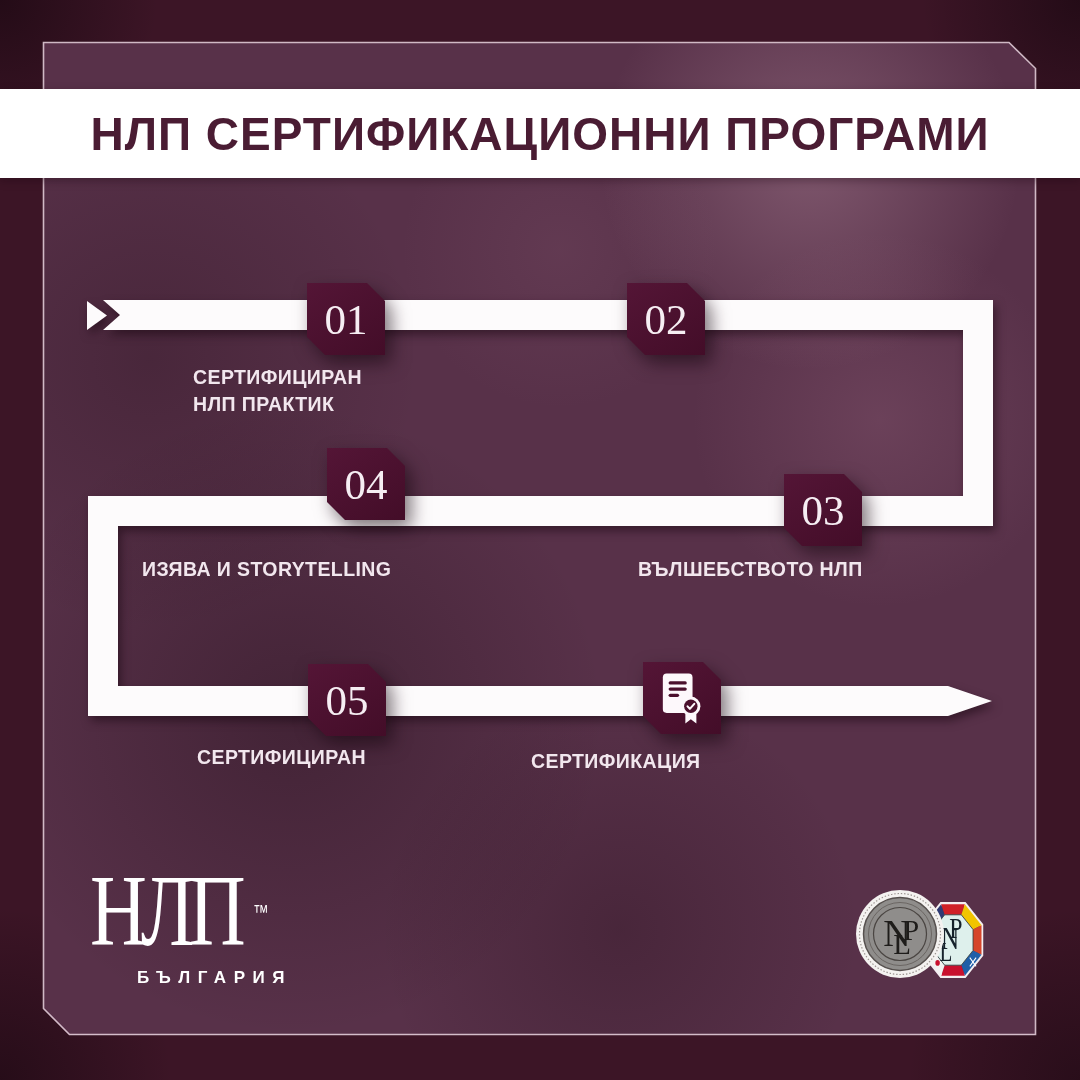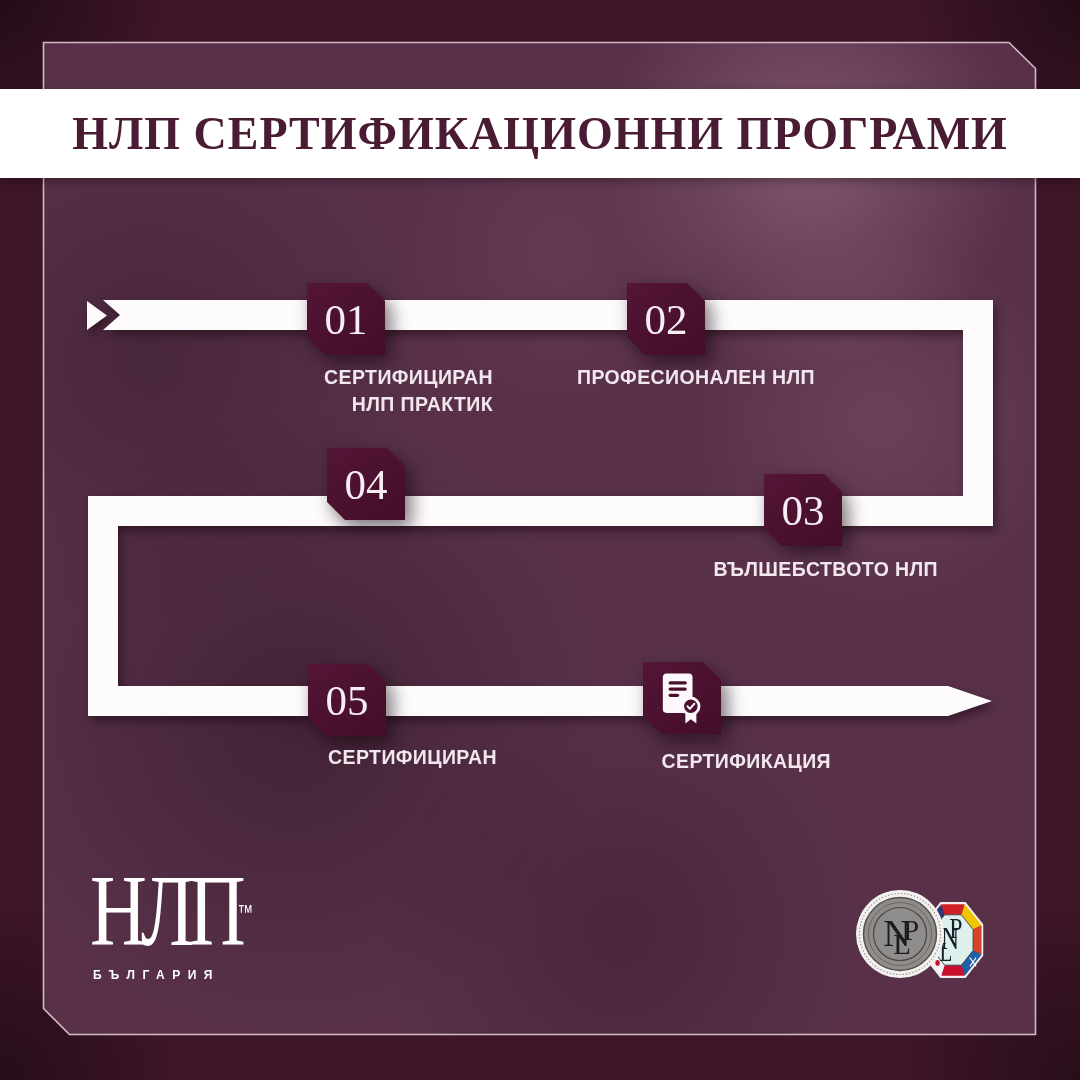--- a/index.html
+++ b/index.html
@@ -27,59 +27,59 @@
       #583149;
   }
   .frame-svg{position:absolute;left:0;top:0;}
   
   .title-band{
     position:absolute;left:0;top:89px;width:1080px;height:89px;background:#ffffff;
     display:flex;align-items:center;justify-content:center;
     box-shadow:0 3px 8px rgba(30,6,18,.35);
   }
   .title-band h1{
-    margin:0;font-family:Liberation Serif, serif;font-weight:700;
+    margin:0;font-family:Liberation Sans, sans-serif;font-weight:700;
     font-size:46px;letter-spacing:1px;color:#4a1c33;white-space:nowrap;
   }
   .ribbon-svg{position:absolute;left:0;top:0;filter:drop-shadow(3px 5px 5px rgba(22,4,14,.5));}
   
   .sq{position:absolute;width:78px;height:72px;filter:drop-shadow(6px 8px 9px rgba(18,2,11,.55));}
   .sq-inner{
     width:100%;height:100%;
     clip-path:polygon(0 0,calc(100% - 18px) 0,100% 18px,100% 100%,18px 100%,0 calc(100% - 18px));
     background:linear-gradient(145deg,#541536,#430d28);
     display:flex;align-items:center;justify-content:center;
   }
   .sq-inner .num{
     font-family:"Liberation Serif", serif;font-size:43px;color:#f6eef3;line-height:1;
   }
   .s1{left:307px;top:283px;} .s2{left:627px;top:283px;}
-  .s3{left:764px;top:474px;} .s4{left:327px;top:448px;}
+  .s3{left:784px;top:474px;} .s4{left:327px;top:448px;}
   .s5{left:308px;top:664px;} .s6{left:643px;top:662px;}
   
   .step-label{
-    position:absolute;width:300px;text-align:right;color:#f2e7ee;
+    position:absolute;width:300px;text-align:left;color:#f2e7ee;
     font-weight:700;font-size:19.5px;line-height:27px;letter-spacing:.4px;
   }
   .l1{left:193px;top:364px;} .l2{left:515px;top:364px;}
   .l3{left:638px;top:556px;} .l4{left:142px;top:556px;width:440px;}
   .l5{left:197px;top:744px;} .l6{left:531px;top:748px;}
   .step-label span{display:block;}
   
   .logo{position:absolute;left:90px;top:858px;color:#ffffff;}
   .logo-mark{
     position:relative;font-family:"Liberation Serif", serif;font-size:96px;line-height:100px;
     letter-spacing:-7px;transform:scale(.82,1.06);transform-origin:left top;white-space:nowrap;
   }
   .logo-tm{
     position:absolute;right:-16px;top:2px;font-size:19px;letter-spacing:0;
     font-family:"Liberation Sans", sans-serif;
   }
   .logo-country{
-    margin-top:10px;font-size:12px;font-weight:700;letter-spacing:7.5px;padding-left:3px;
+    margin-top:10px;font-size:17px;font-weight:700;letter-spacing:7.5px;padding-left:3px;margin-left:44px;
   }
   
   .badges{position:absolute;left:855px;top:888px;width:150px;height:105px;}
   .badge-octagon{position:absolute;left:63px;top:8px;}
   .badge-seal{position:absolute;left:0;top:1px;}
 </style>
 </head>
 <body>
 
 <div class="panel"></div>
@@ -135,26 +135,26 @@
       <path d="M29.8,36.2 l2.4,2.6 l4.6,-5.2" stroke="#fdf8fb" stroke-width="2.2" fill="none" stroke-linecap="round" stroke-linejoin="round"></path>
     </svg>
   </div>
 </div>
 
 <div class="step-label l1">
   <span>СЕРТИФИЦИРАН</span>
   <span>НЛП ПРАКТИК</span>
 </div>
 <div class="step-label l2">
-  <span>ПРОФЕСИОНАЛЕН НЛП</span>
 </div>
 <div class="step-label l3">
   <span>ВЪЛШЕБСТВОТО НЛП</span>
 </div>
 <div class="step-label l4">
+  <span>ИЗЯВА И STORYTELLING</span>
 </div>
 <div class="step-label l5">
   <span>СЕРТИФИЦИРАН</span>
 </div>
 <div class="step-label l6">
   <span>СЕРТИФИКАЦИЯ</span>
 </div>
 
 <div class="logo">
   <div class="logo-mark">

